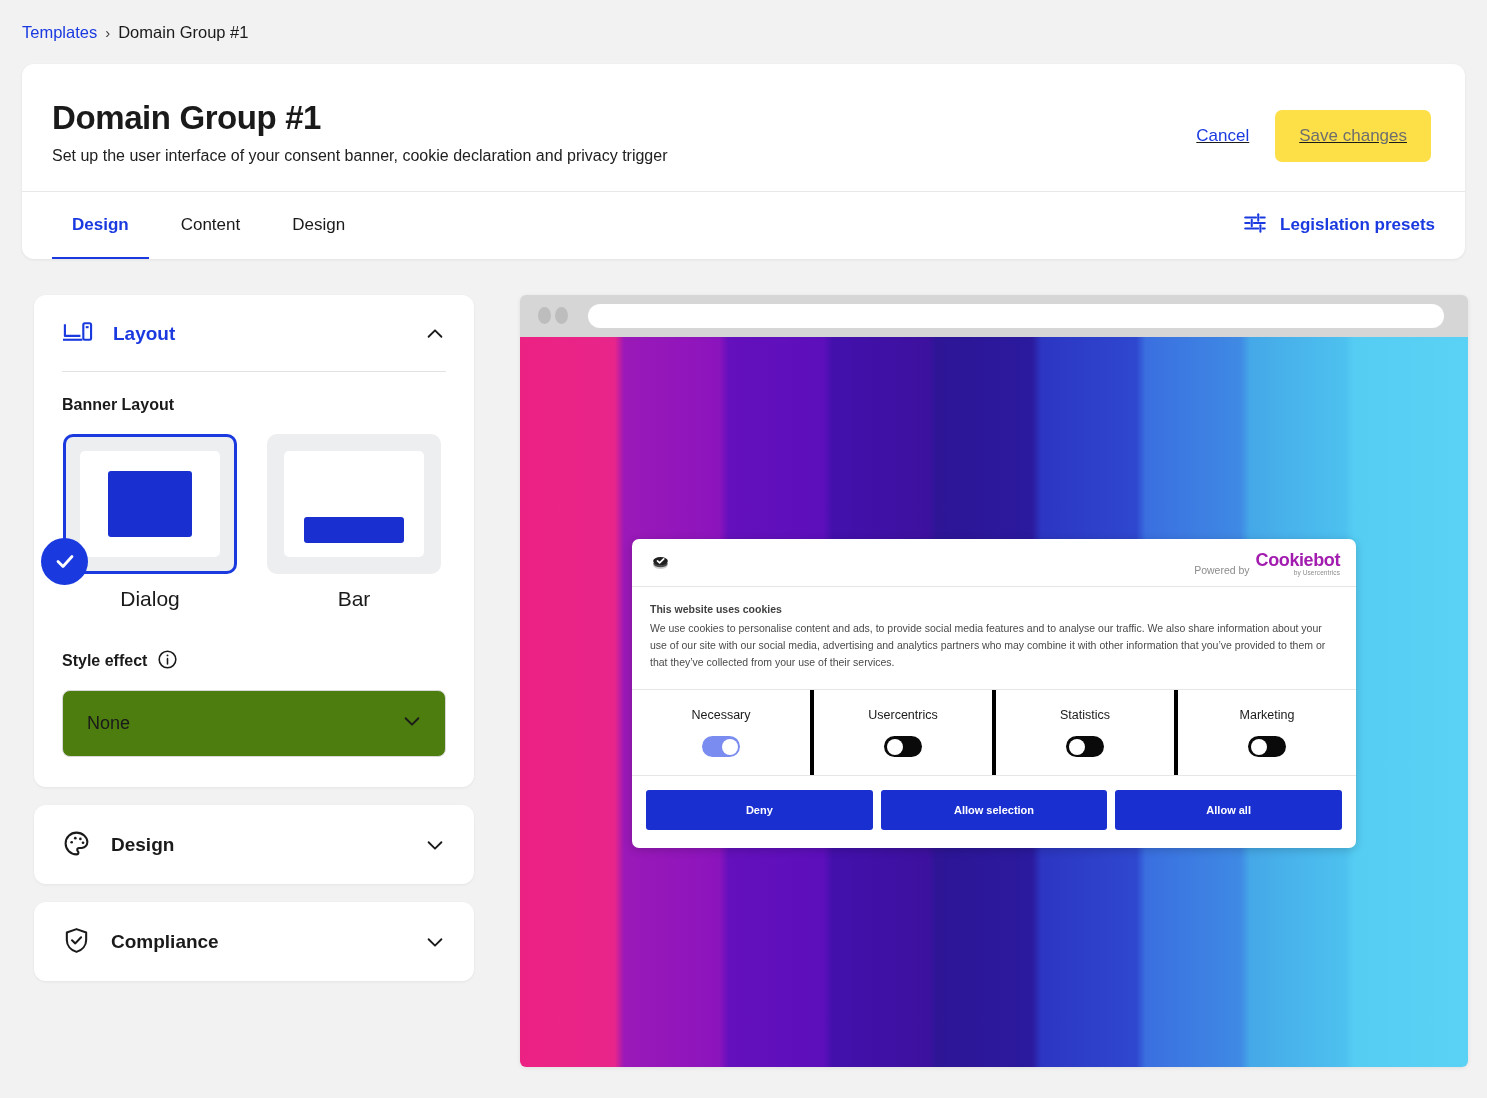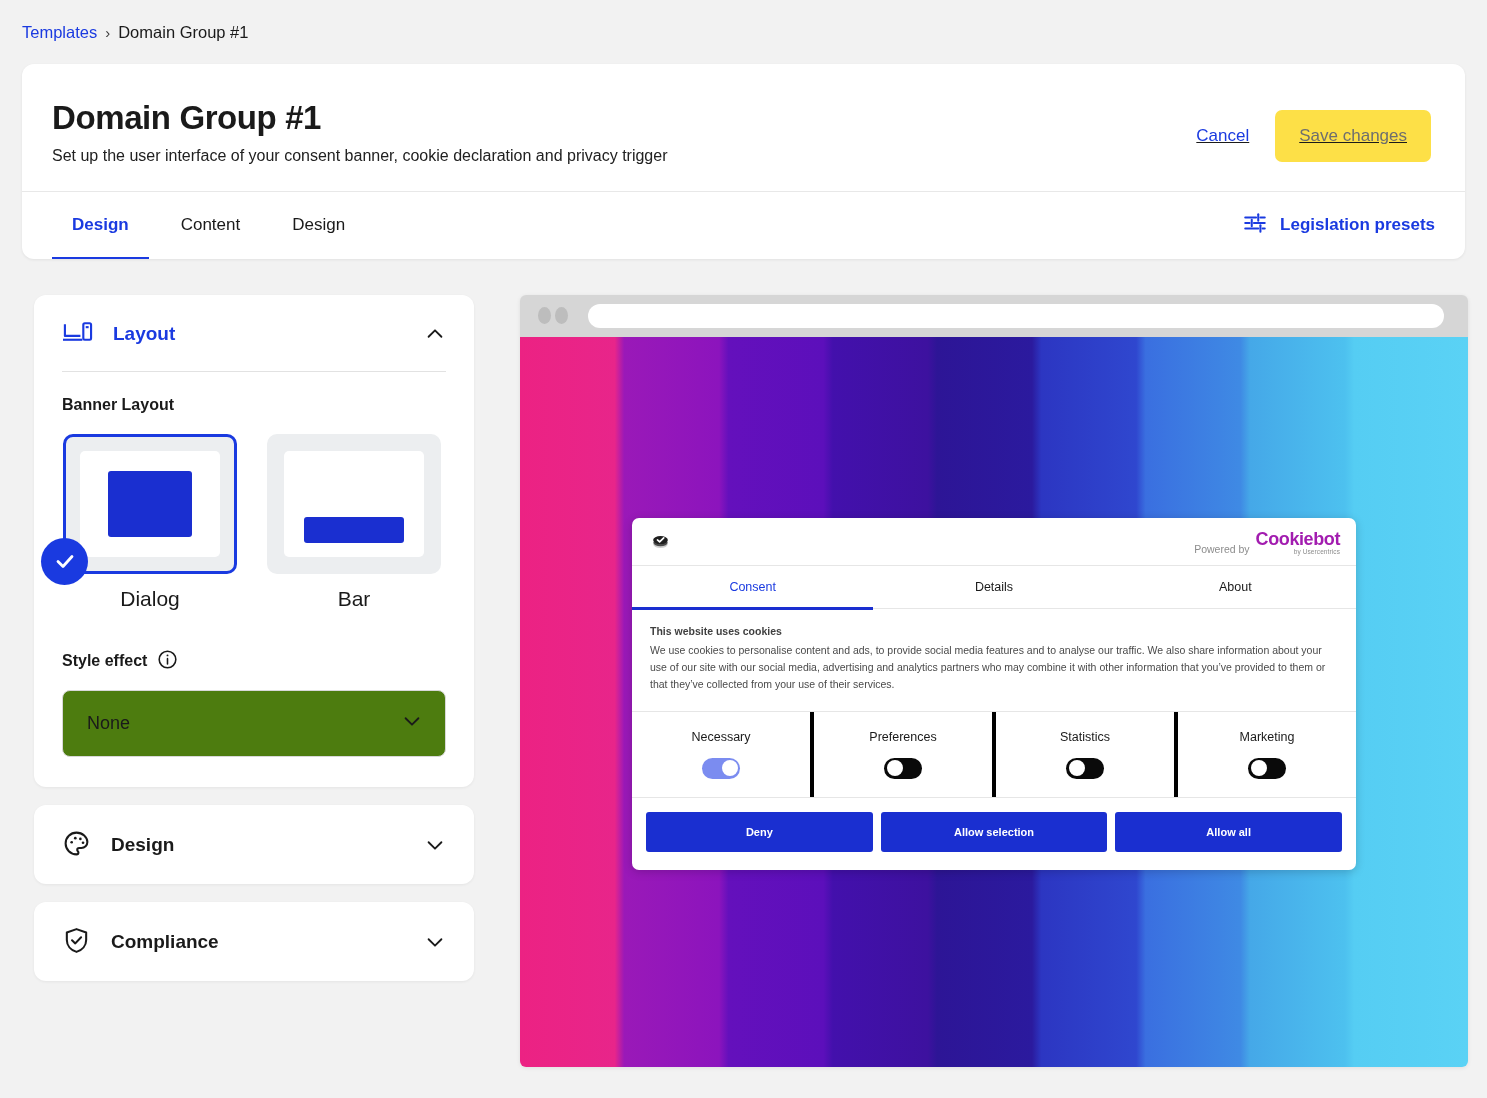--- a/index.html
+++ b/index.html
@@ -490,40 +490,35 @@
             </span>
             <div class="cb-powered">
               <span>Powered by</span>
               <span>
                 <div class="cb-logo-word">Cookiebot</div>
                 <div class="cb-logo-sub">by Usercentrics</div>
               </span>
             </div>
           </div>
 
-          <div class="cb-tabs">
-            <div class="cb-tab active">Consent</div>
-            <div class="cb-tab">Details</div>
-            <div class="cb-tab">About</div>
-          </div>
 
           <div class="cb-body">
             <div class="cb-heading">This website uses cookies</div>
             <div class="cb-text">We use cookies to personalise content and ads, to provide social media features and to analyse our traffic. We also share information about your use of our site with our social media, advertising and analytics partners who may combine it with other information that you’ve provided to them or that they’ve collected from your use of their services.</div>
           </div>
 
           <div class="cb-cats">
             <div class="cb-cat">
               <div class="cb-cat-label">Necessary</div>
               <div class="toggle on">
                   <div class="knob"></div>
                 </div>
             </div>
             <div class="cb-cat">
-              <div class="cb-cat-label">Preferences</div>
+              <div class="cb-cat-label">Usercentrics</div>
               <div class="toggle">
                   <div class="knob"></div>
                 </div>
             </div>
             <div class="cb-cat">
               <div class="cb-cat-label">Statistics</div>
               <div class="toggle">
                   <div class="knob"></div>
                 </div>
             </div>

